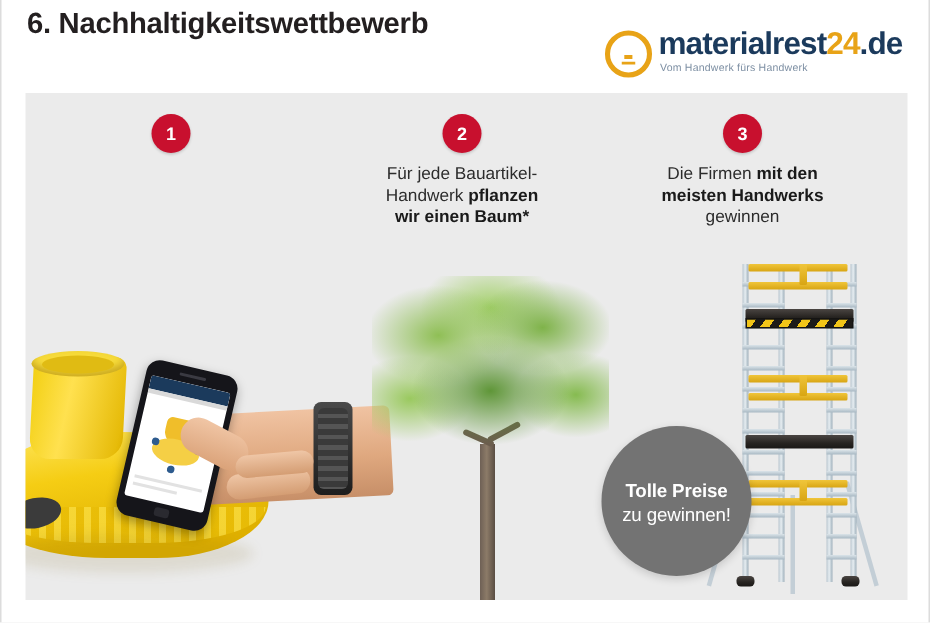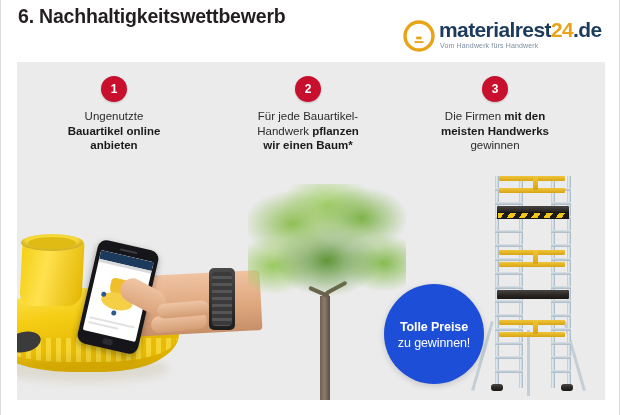--- a/index.html
+++ b/index.html
@@ -227,23 +227,23 @@
   }
   .sf-hazard{
     position:absolute;height:7px;
     background:repeating-linear-gradient(125deg,#f2c518 0 5px,#1d1b19 5px 10px);
     border:1px solid #151413;box-sizing:border-box;
   }
   .sf-out{position:absolute;width:3px;background:#c3ced6;}
 
   
   .prize{
-    position:absolute;left:367px;top:114px;
+    position:absolute;left:384px;top:114px;
     width:100px;height:100px;border-radius:50%;
-    background:#1d4ed8;
+    background:#737373;
     color:#ffffff;text-align:center;
     box-shadow:0 2px 6px rgba(0,0,0,0.16);
   }
   .prize-l1{
     position:absolute;left:0;top:36px;width:100px;
     font-size:12.5px;font-weight:bold;letter-spacing:-0.1px;
   }
   .prize-l2{
     position:absolute;left:0;top:52px;width:100px;
     font-size:12.5px;font-weight:normal;letter-spacing:-0.1px;
@@ -271,25 +271,20 @@
       <div class="logo-tagline">Vom Handwerk fürs Handwerk</div>
     </div>
   </div>
 
   <div class="panel">
 
     <div class="steps">
 
       <div class="step step-1">
         <div class="badge">1</div>
-        <div class="step-text">
-          <span>Ungenutzte</span><br>
-          <b>Bauartikel online</b><br>
-          <b>anbieten</b>
-        </div>
       </div>
 
       <div class="step step-2">
         <div class="badge">2</div>
         <div class="step-text">
           <span>Für jede Bauartikel-</span><br>
           <span>Handwerk </span><b>pflanzen</b><br>
           <b>wir einen Baum*</b>
         </div>
       </div>

